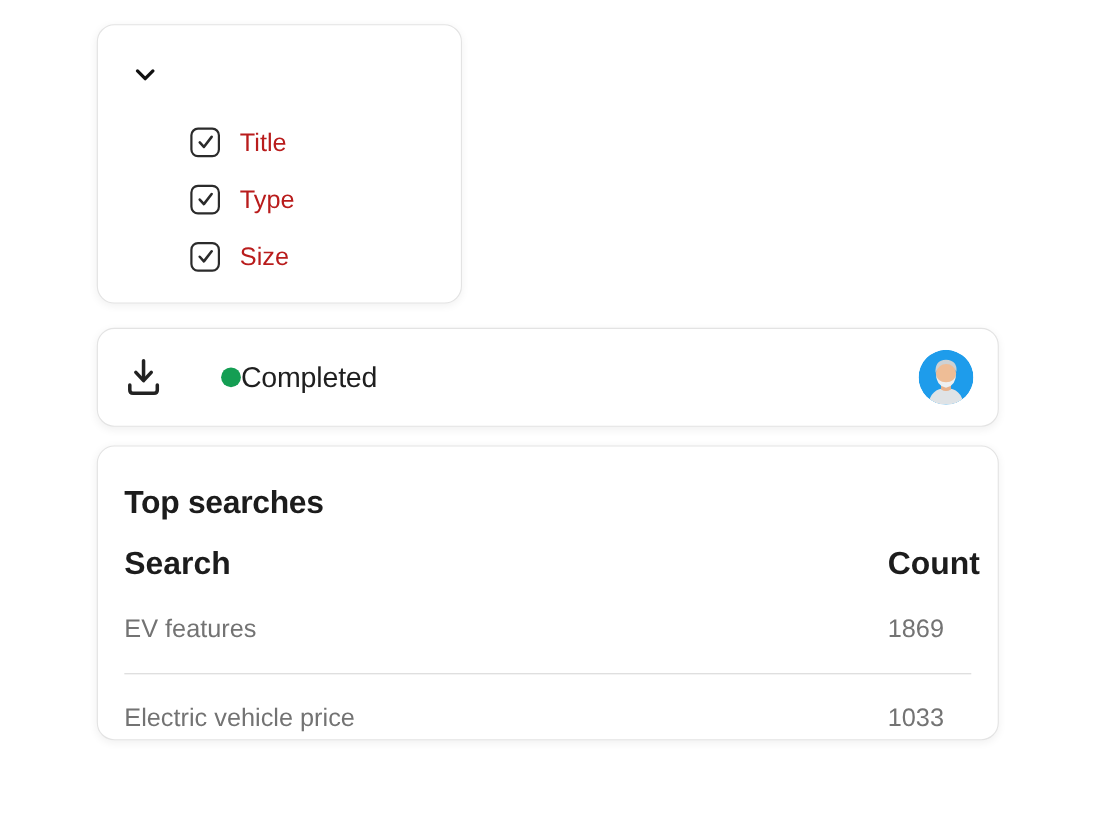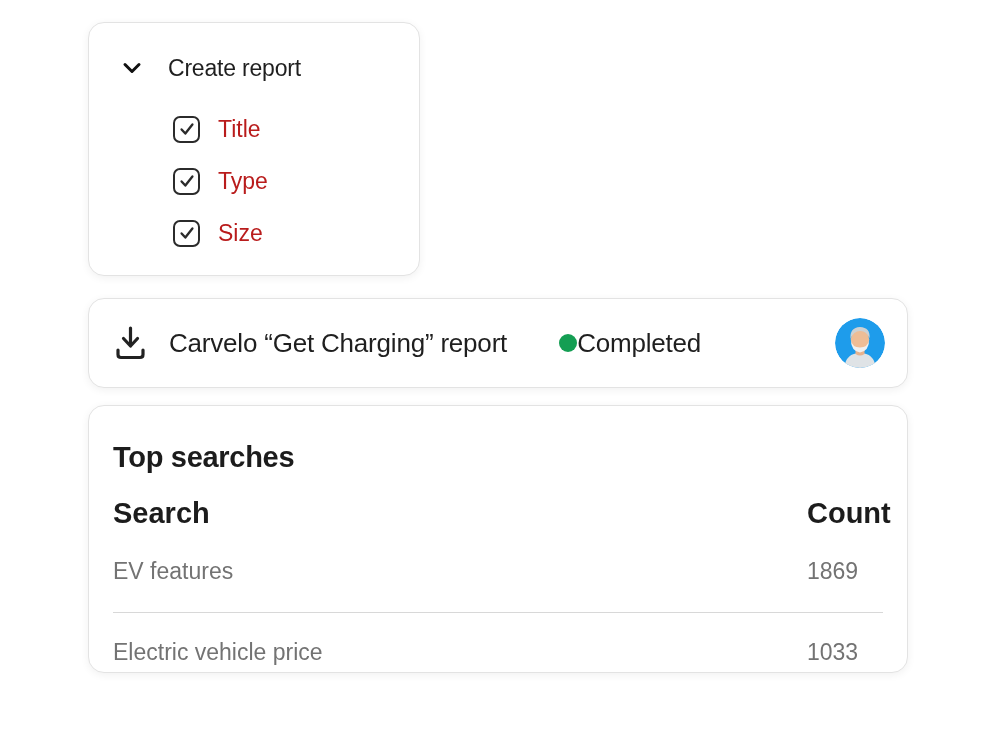--- a/index.html
+++ b/index.html
@@ -68,21 +68,20 @@
 </head>
 <body>
 
 <div class="card" id="create-report-panel">
   <div class="panel-header">
     <span class="chevron-wrap">
       <svg width="26" height="26" viewBox="0 0 26 26">
         <path d="M6 9.5 L13 16.5 L20 9.5" fill="none" stroke="#111111" stroke-width="3" stroke-linecap="round" stroke-linejoin="round"></path>
       </svg>
     </span>
-    <span class="panel-header-label">Create report</span>
   </div>
 
   <div class="options">
     <div class="option-row">
       <span class="checkbox">
         <svg width="20" height="20" viewBox="0 0 24 24">
           <path d="M5.5 12.5 L10 17.5 L18.5 6.5" fill="none" stroke="#2b2b2b" stroke-width="2.8" stroke-linecap="round" stroke-linejoin="round"></path>
         </svg>
       </span>
       <span class="option-label">Title</span>
@@ -107,21 +106,20 @@
 </div>
 
 <div class="card" id="report-card">
   <span class="download-wrap">
     <svg width="37" height="38" viewBox="0 0 37 38">
       <path d="M18.5 4 L18.5 21" fill="none" stroke="#222222" stroke-width="3.2" stroke-linecap="round"></path>
       <path d="M11.5 14.5 L18.5 22 L25.5 14.5" fill="none" stroke="#222222" stroke-width="3.2" stroke-linecap="round" stroke-linejoin="round"></path>
       <path d="M6 26 L6 30.5 Q6 33.5 9 33.5 L28 33.5 Q31 33.5 31 30.5 L31 26" fill="none" stroke="#222222" stroke-width="3.2" stroke-linecap="round"></path>
     </svg>
   </span>
-  <span class="report-title">Carvelo “Get Charging” report</span>
   <span class="status-group">
     <span class="status-dot" style="background: rgb(20, 158, 83);"></span>
     <span class="status-label">Completed</span>
   </span>
   <span class="avatar">
     <svg width="50" height="50" viewBox="0 0 50 50">
       <defs>
           <clipPath id="avclip">
             <circle cx="25" cy="25" r="25"></circle>
           </clipPath>

